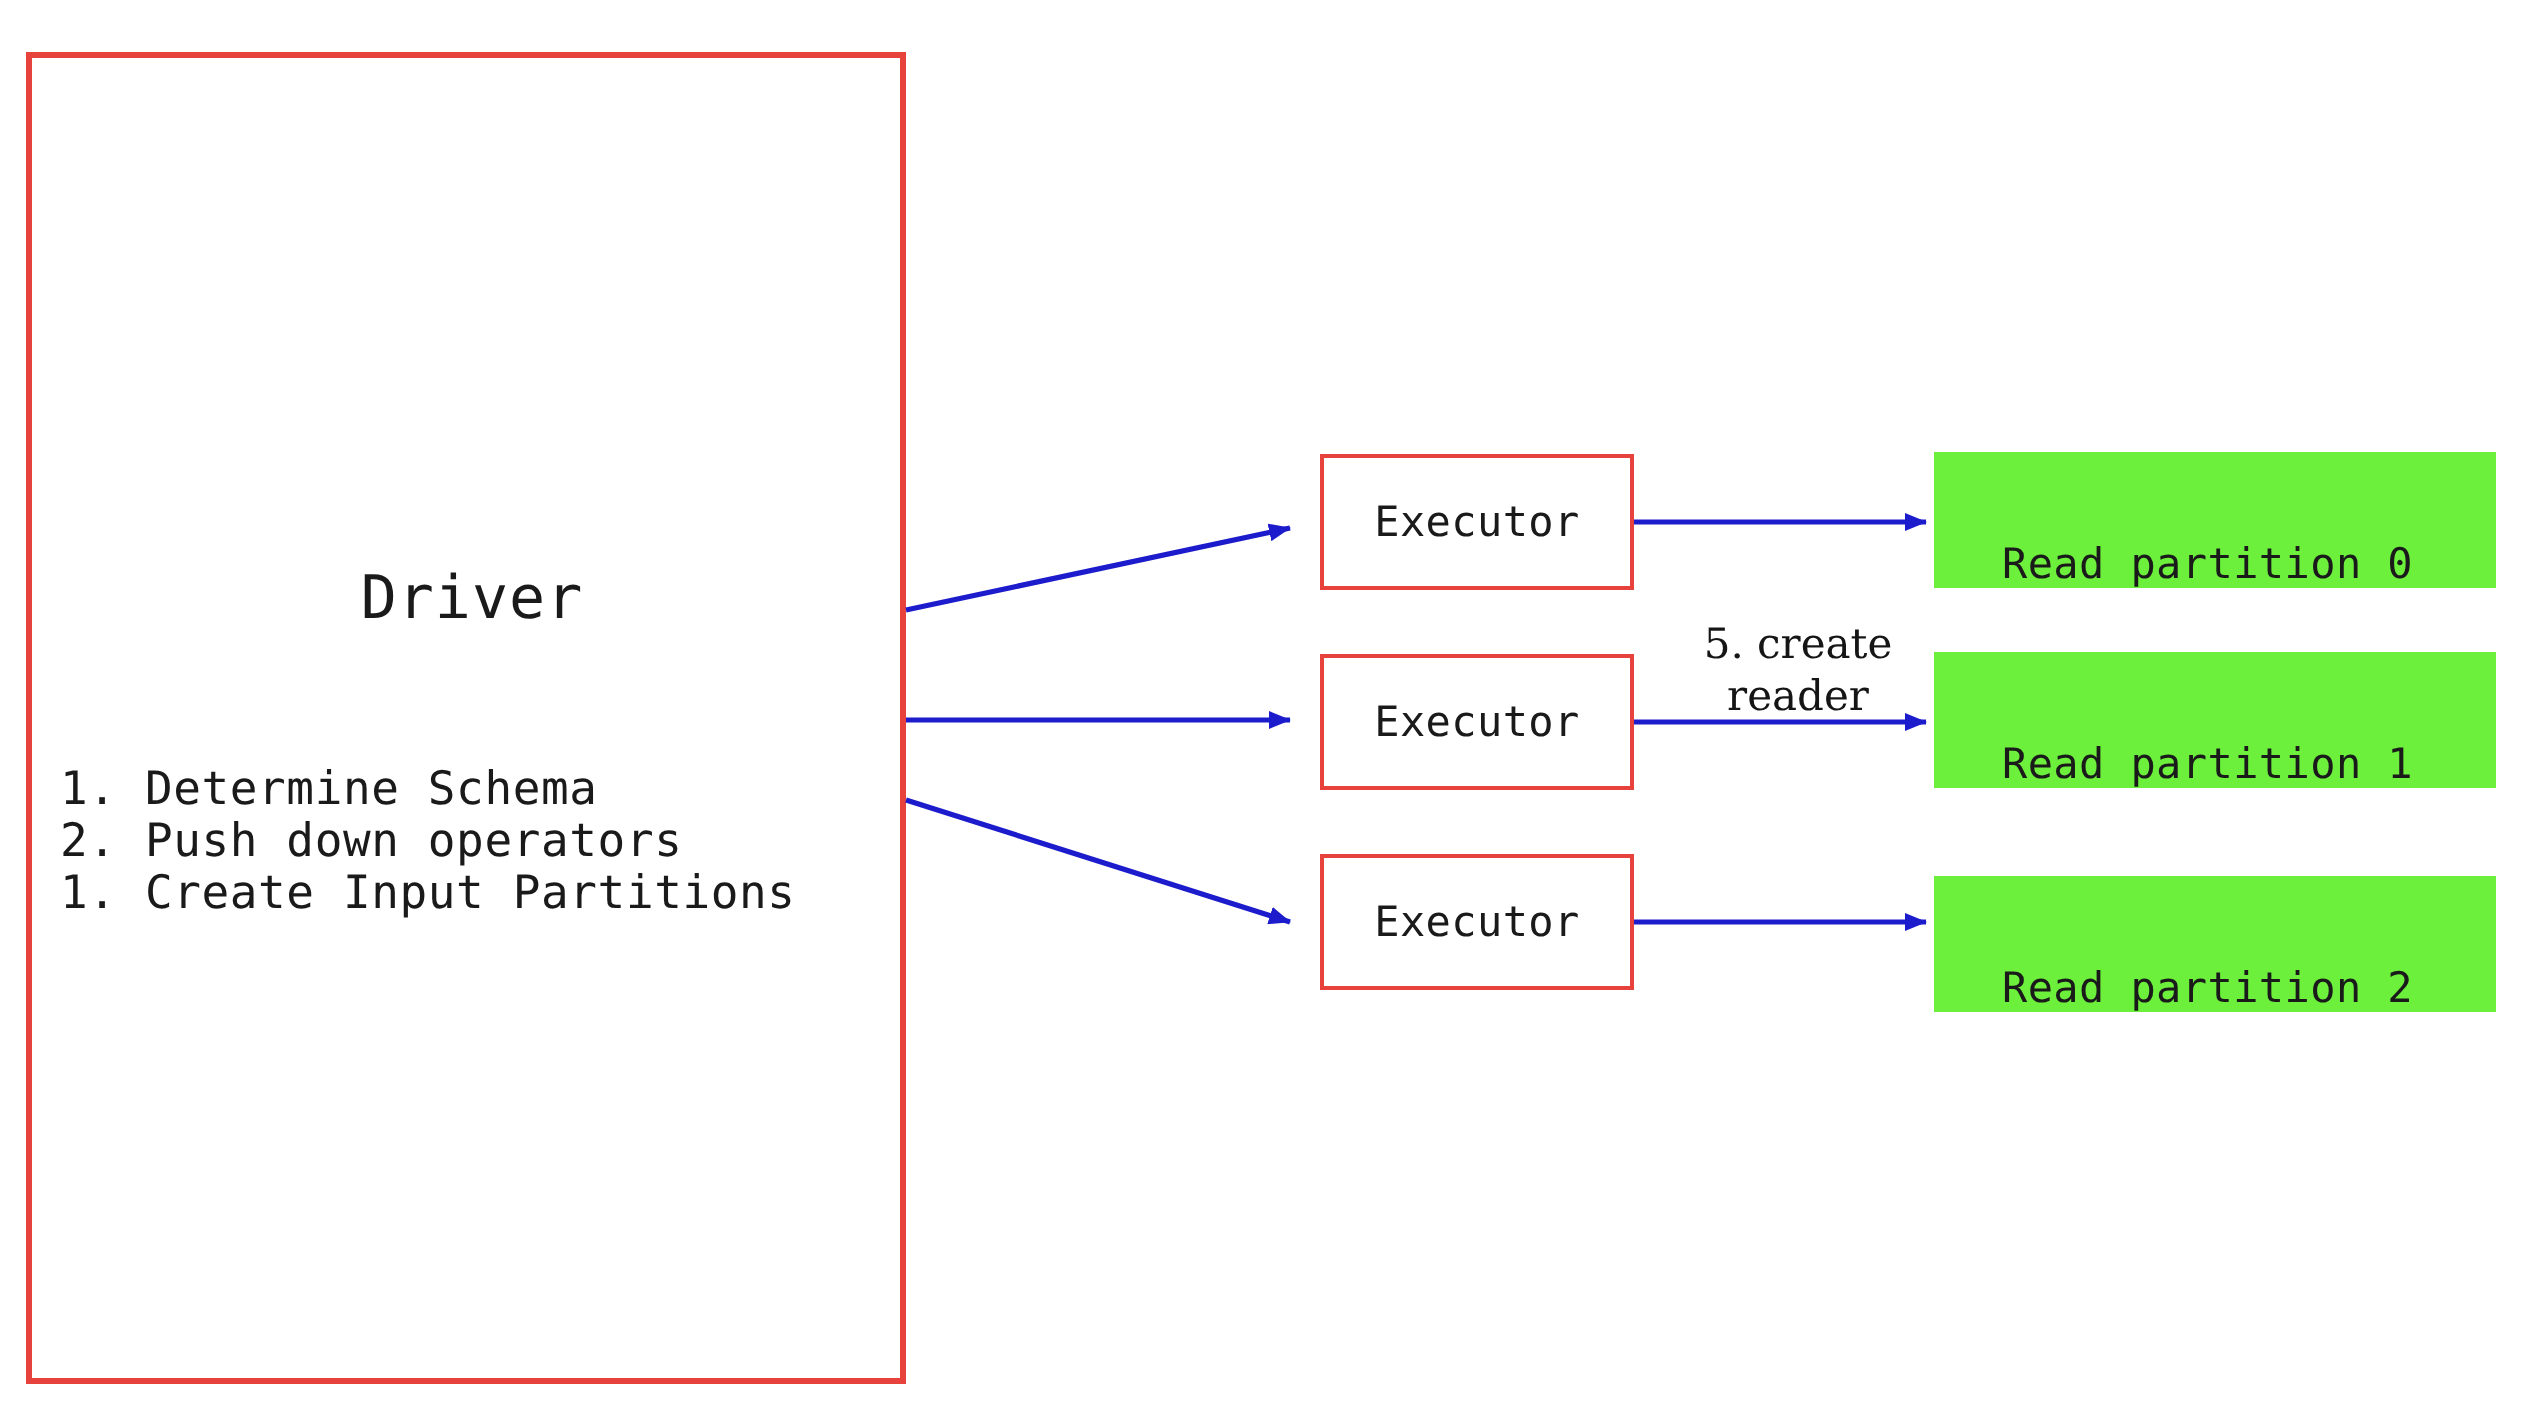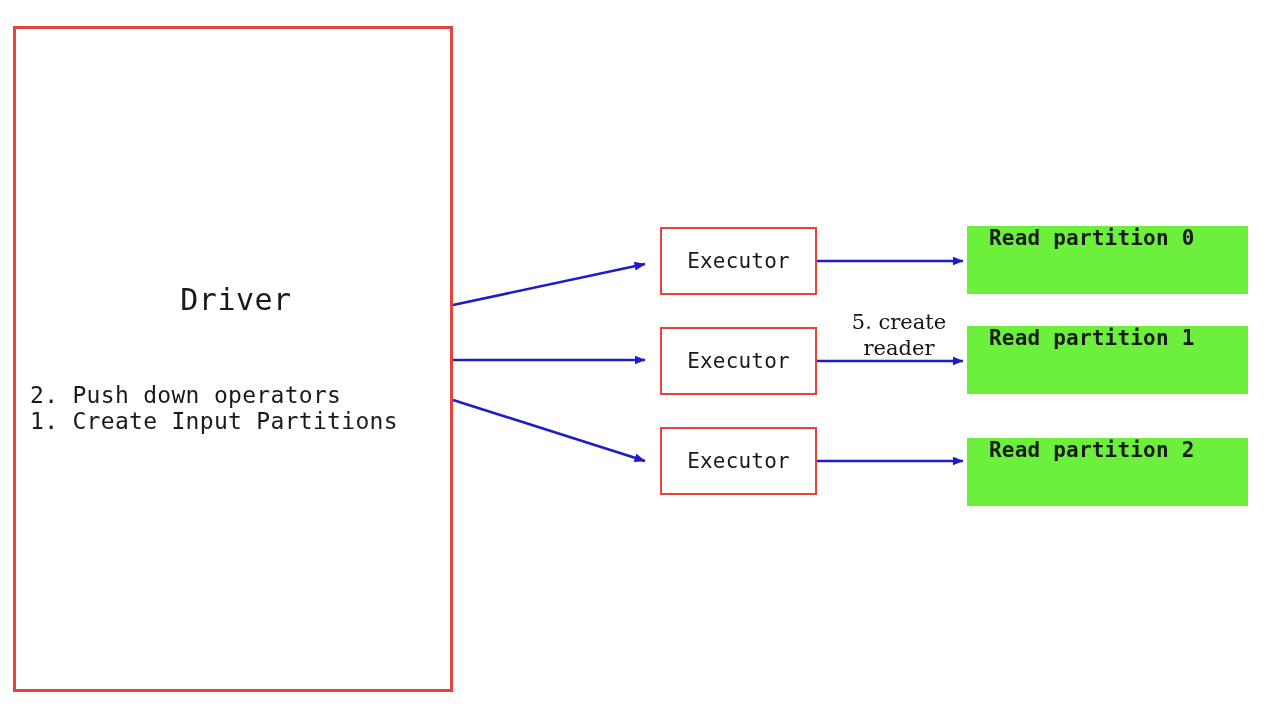--- a/index.html
+++ b/index.html
@@ -77,23 +77,22 @@
 
   
   .partition-box {
     position: absolute;
     left: 967px;
     width: 281px;
     height: 68px;
     background: var(--green, #6cf03c);
     box-sizing: border-box;
     display: flex;
-    align-items: flex-start;
-    padding-left: 22px;
-    font-weight: bold;
+    align-items: flex-end;
+    padding-left: 34px;
   }
   .partition-label {
     font-family: "DejaVu Sans Mono", "Liberation Mono", monospace;
     font-size: 21px;
     color: #1a1a1a;
     white-space: pre;
     letter-spacing: 0.2px;
   }
 
   
@@ -128,20 +127,21 @@
   }
 </style>
 </head>
 <body>
 
 <div id="canvas" style="--red: #e8423c; --green: #6cf03c; background: rgb(255, 255, 255);">
 
   <div class="driver-box">
     <div class="driver-title">Driver</div>
     <div class="driver-steps">
+      <div class="driver-step">1. Determine Schema</div>
       <div class="driver-step">2. Push down operators</div>
       <div class="driver-step">1. Create Input Partitions</div>
     </div>
   </div>
 
   <div class="executor-box" style="top:227px;">
     <span class="executor-label">Executor</span>
   </div>
   <div class="executor-box" style="top:327px;">
     <span class="executor-label">Executor</span>

